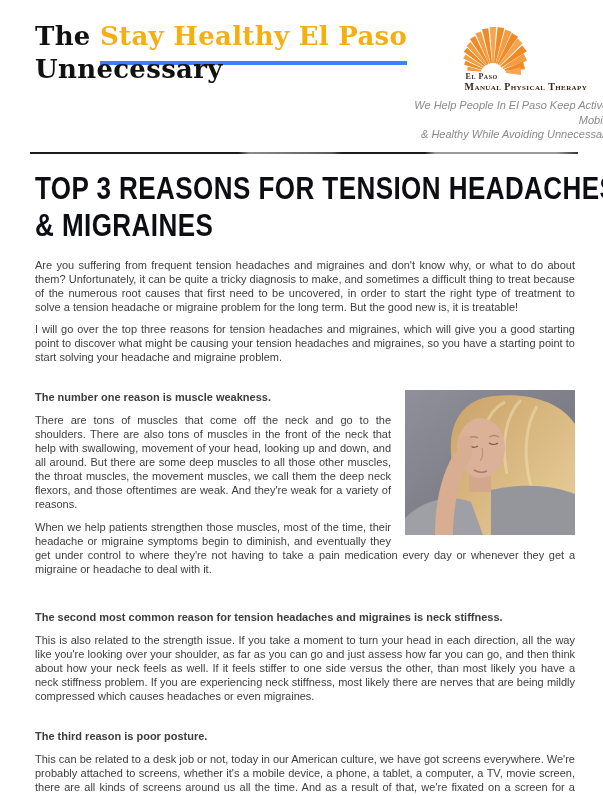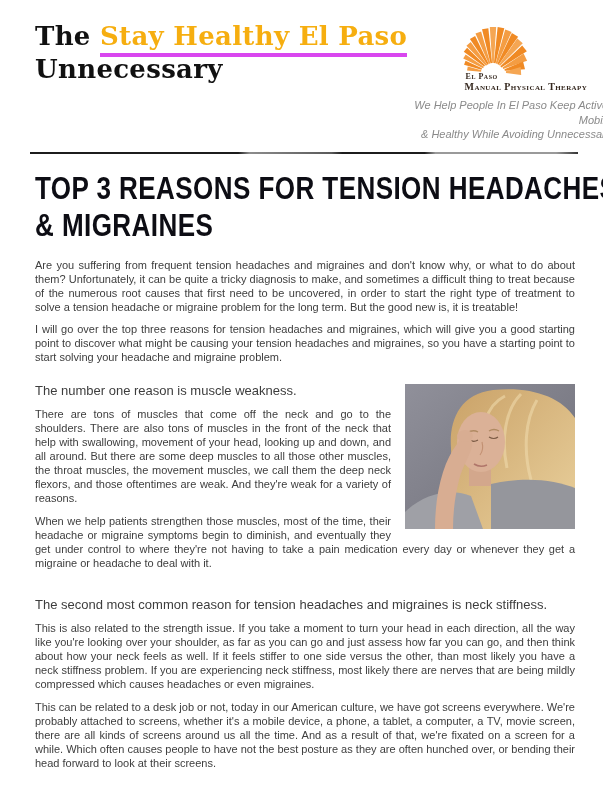--- a/index.html
+++ b/index.html
@@ -23,22 +23,22 @@
     font-family:"DejaVu Serif",serif;
     font-weight:bold;
     font-size:26px;
     line-height:33px;
     color:#111111;
     letter-spacing:.3px;
     white-space:nowrap;
   }
   .masthead .hl{
     color:#f6ae10;
-    border-bottom:4px solid #d946ef;
-    padding-bottom:2px;
+    border-bottom:4px solid #3b82f6;
+    padding-bottom:10px;
     cursor:pointer;
   }
   .header-right{
     display:flex;
     flex-direction:column;
     align-items:flex-end;
     padding-top:0;
   }
   .logo{
     position:relative;
@@ -97,23 +97,23 @@
     white-space:nowrap;
     letter-spacing:.5px;
   }
   .body p, .body h3{
     margin:0 0 8.5px 0;
     font-size:11px;
     line-height:14px;
     text-align:justify;
   }
   .body h3{
-    font-weight:normal;
-    font-size:13px;
-    margin-top:20px;
+    font-weight:bold;
+    font-size:11px;
+    margin-top:26px;
     margin-bottom:9px;
   }
   .photo{
     float:right;
     width:170px;
     height:145px;
     margin:0 0 8px 14px;
     overflow:hidden;
   }
   .wrap-zone::after{content:"";display:block;clear:both;}
@@ -209,18 +209,19 @@
           </svg>
         </div>
         <h3>The number one reason is muscle weakness.</h3>
         <p>There are tons of muscles that come off the neck and go to the shoulders. There are also tons of muscles in the front of the neck that help with swallowing, movement of your head, looking up and down, and all around. But there are some deep muscles to all those other muscles, the throat muscles, the movement muscles, we call them the deep neck flexors, and those oftentimes are weak. And they're weak for a variety of reasons.</p>
         <p>When we help patients strengthen those muscles, most of the time, their headache or migraine symptoms begin to diminish, and eventually they get under control to where they're not having to take a pain medication every day or whenever they get a migraine or headache to deal with it.</p>
       </div>
 
       <h3>The second most common reason for tension headaches and migraines is neck stiffness.</h3>
       <p>This is also related to the strength issue. If you take a moment to turn your head in each direction, all the way like you're looking over your shoulder, as far as you can go and just assess how far you can go, and then think about how your neck feels as well. If it feels stiffer to one side versus the other, than most likely you have a neck stiffness problem. If you are experiencing neck stiffness, most likely there are nerves that are being mildly compressed which causes headaches or even migraines.</p>
 
+      <h3>The third reason is poor posture.</h3>
       <p>This can be related to a desk job or not, today in our American culture, we have got screens everywhere. We're probably attached to screens, whether it's a mobile device, a phone, a tablet, a computer, a TV, movie screen, there are all kinds of screens around us all the time. And as a result of that, we're fixated on a screen for a while. Which often causes people to have not the best posture as they are often hunched over, or bending their head forward to look at their screens.</p>
 
     </div>
   </div>
 
 </div>
 
 </body></html>

